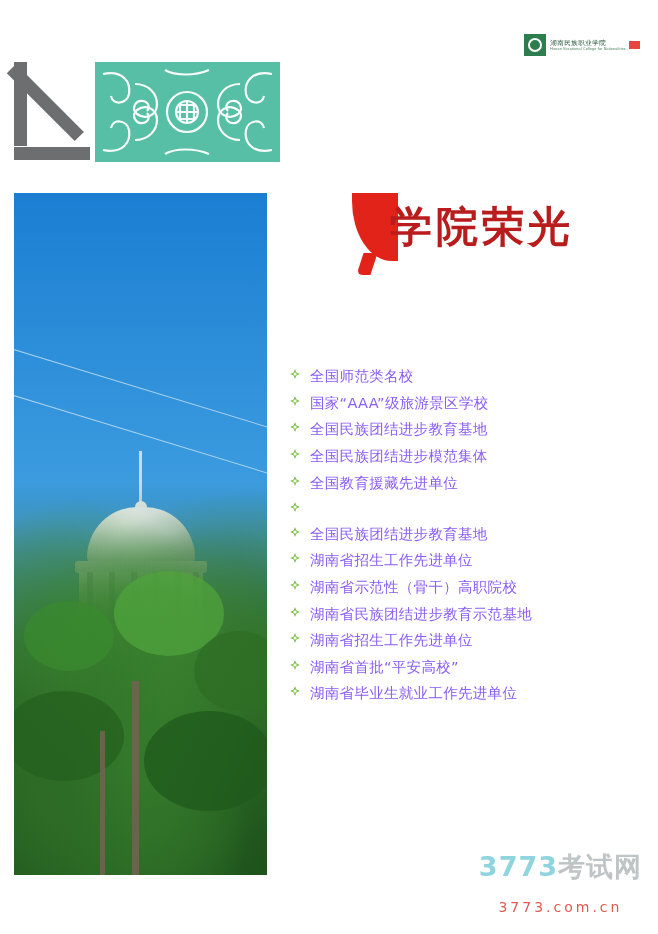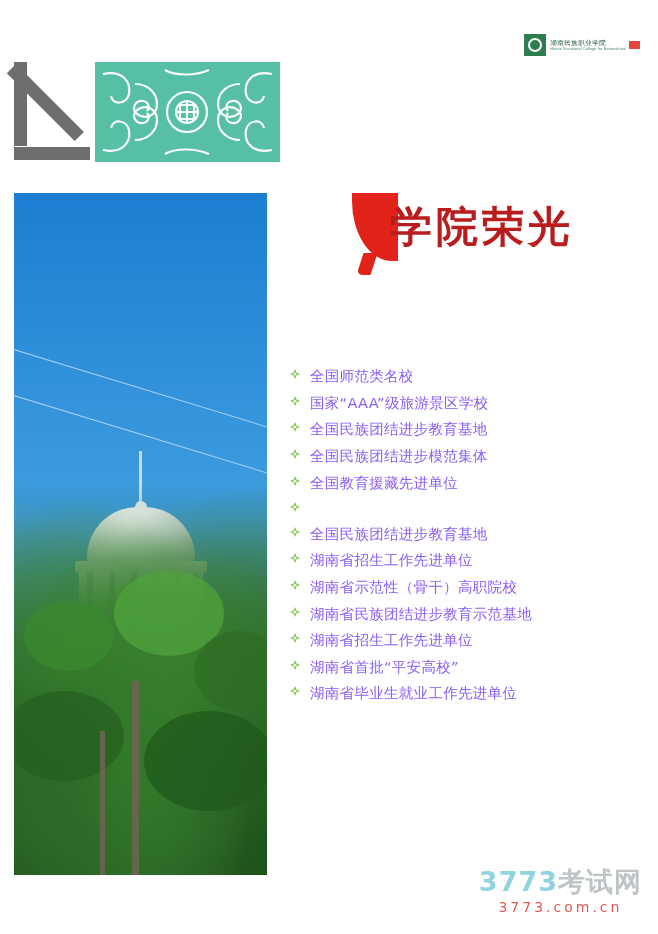--- a/index.html
+++ b/index.html
@@ -325,21 +325,21 @@
   .watermark .wm-main {
     font-size: 27px;
     font-weight: bold;
     color: #bfc4c6;
     letter-spacing: 1px;
     font-family: "DejaVu Sans", "Liberation Sans", sans-serif;
     white-space: nowrap;
   }
   .watermark .wm-main .wm-num { color: #8fd4df; }
   .watermark .wm-sub {
-    margin-top: 5px;
+    margin-top: 20px;
     font-size: 14px;
     color: #e05a52;
     letter-spacing: 3px;
     font-family: "DejaVu Sans", "Liberation Sans", sans-serif;
     white-space: nowrap;
   }
 </style>
 </head>
 <body>
 

